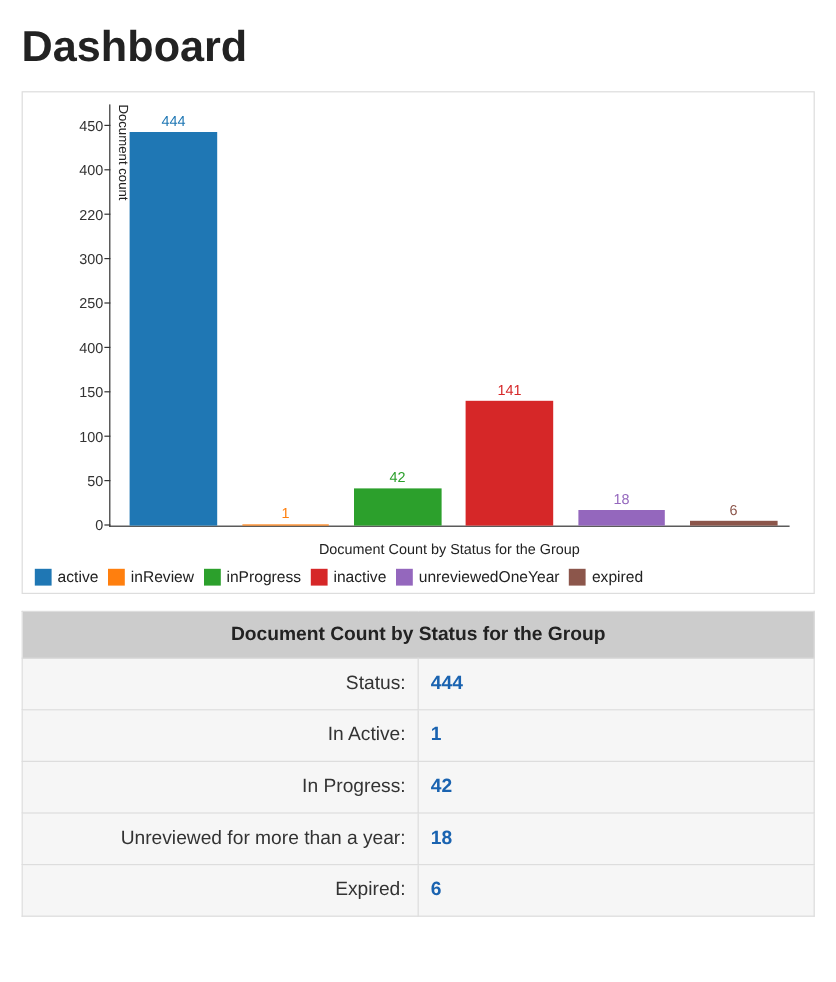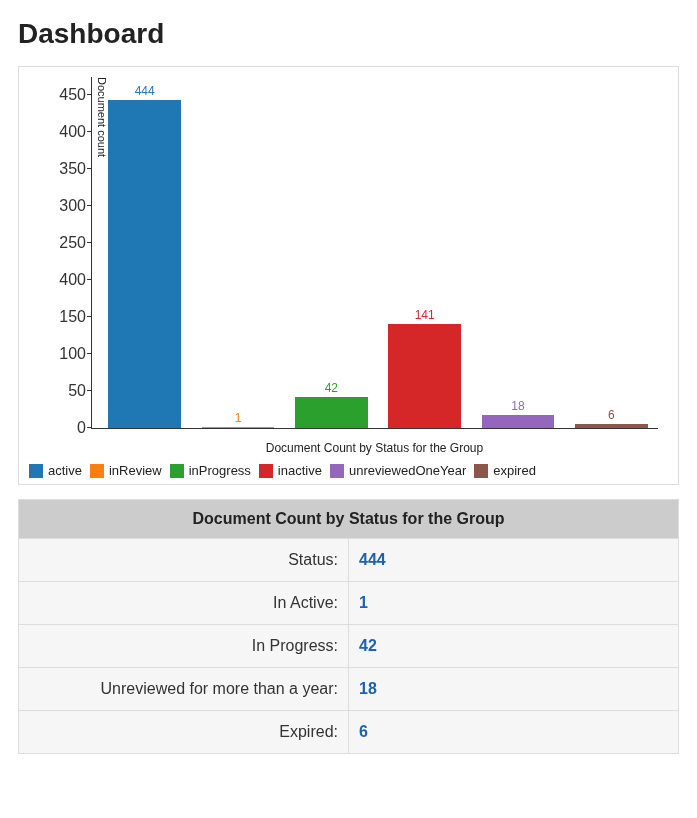--- a/index.html
+++ b/index.html
@@ -5,21 +5,21 @@
     * { box-sizing: border-box; }
     body {
       margin: 0;
       padding: 18px;
       font-family: Arial, Helvetica, sans-serif;
       background: #fff;
       color: #222;
       width: 697px;
     }
     h1 {
-      font-size: 28px;
+      font-size: 36px;
       font-weight: bold;
       margin: 0 0 16px 0;
     }
     .chart-card {
       border: 1px solid #ddd;
       padding: 10px 10px 6px 10px;
       background: #fff;
     }
     .chart-area {
       position: relative;
@@ -39,21 +39,21 @@
       font-size: 11px;
       transform-origin: left top;
       transform: rotate(90deg) translateY(-100%);
       white-space: nowrap;
     }
     .tick {
       position: absolute;
       left: -48px;
       width: 42px;
       text-align: right;
-      font-size: 16px;
+      font-size: 12px;
       color: #333;
       transform: translateY(50%);
     }
     .tick-mark {
       position: absolute;
       left: -5px; width: 5px; height: 1.5px; background: #333;
     }
     .bars {
       position: absolute;
       left: 0; right: 0; bottom: 0;
@@ -173,21 +173,21 @@
         <div class="tick" style="bottom: 21.0526%;">100</div>
         <div class="tick-mark" style="bottom: 21.0526%;"></div>
         <div class="tick" style="bottom: 31.5789%;">150</div>
         <div class="tick-mark" style="bottom: 31.5789%;"></div>
         <div class="tick" style="bottom: 42.1053%;">400</div>
         <div class="tick-mark" style="bottom: 42.1053%;"></div>
         <div class="tick" style="bottom: 52.6316%;">250</div>
         <div class="tick-mark" style="bottom: 52.6316%;"></div>
         <div class="tick" style="bottom: 63.1579%;">300</div>
         <div class="tick-mark" style="bottom: 63.1579%;"></div>
-        <div class="tick" style="bottom: 73.6842%;">350</div>
+        <div class="tick" style="bottom: 73.6842%;">220</div>
         <div class="tick-mark" style="bottom: 73.6842%;"></div>
         <div class="tick" style="bottom: 84.2105%; margin-top: 14px;">400</div>
         <div class="tick-mark" style="bottom: 84.2105%;"></div>
         <div class="tick" style="bottom: 94.7368%;">450</div>
         <div class="tick-mark" style="bottom: 94.7368%;"></div>
       </div>
   </div>
   <div class="xlabel-text">Document Count by Status for the Group</div>
   <div class="legend" id="legend">
       <div class="legend-item">

